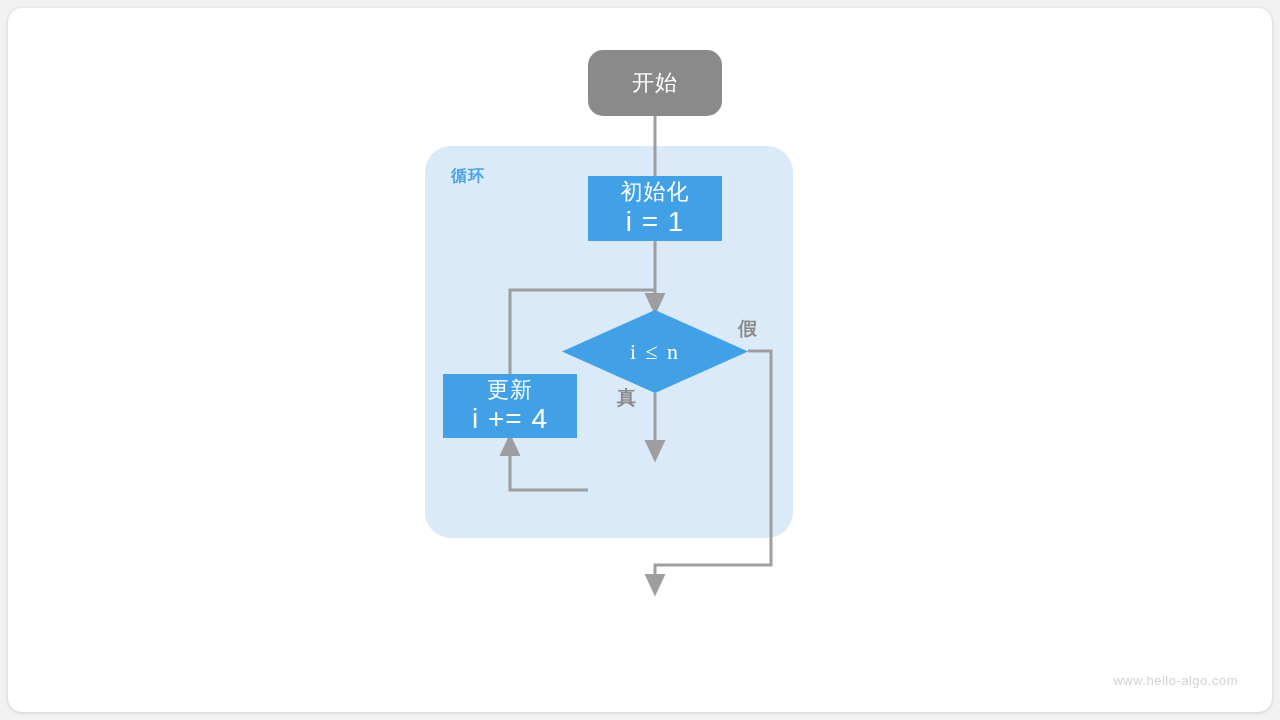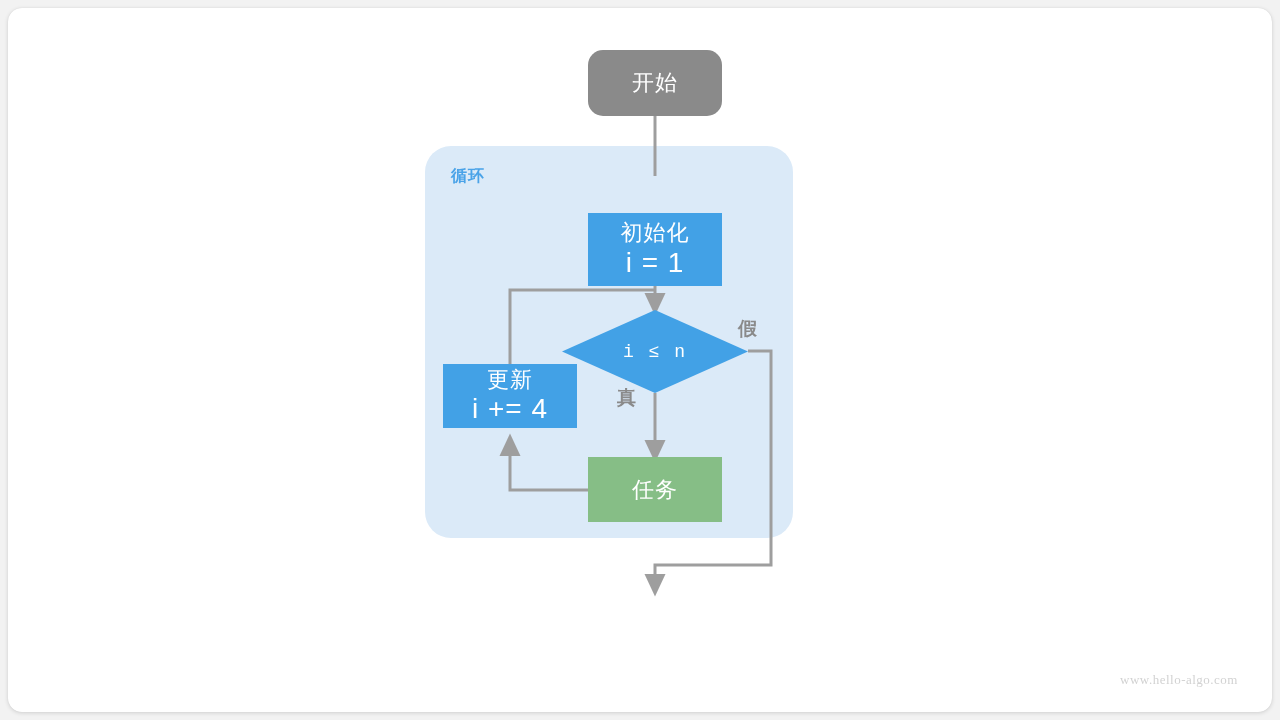--- a/index.html
+++ b/index.html
@@ -83,22 +83,22 @@
     border-radius: 15px;
   }
   .process {
     background: #42a1e6;
   }
   .task {
     background: #86be86;
   }
 
   #node-start  { left: 588px; top: 50px;  width: 134px; height: 66px; }
-  #node-init   { left: 588px; top: 176px; width: 134px; height: 73px; margin-top: 37px; }
-  #node-update { left: 443px; top: 364px; width: 134px; height: 64px; }
+  #node-init   { left: 588px; top: 176px; width: 134px; height: 65px; }
+  #node-update { left: 443px; top: 374px; width: 134px; height: 64px; }
   #node-task   { left: 588px; top: 457px; width: 134px; height: 65px; }
   #node-end    { left: 588px; top: 591px; width: 134px; height: 66px; }
 
   
   .diamond-wrap {
     position: absolute;
     left: 562px;
     top: 310px;
     width: 186px;
     height: 83px;
@@ -109,42 +109,42 @@
     background: #42a1e6;
     clip-path: polygon(50% 0%, 100% 50%, 50% 100%, 0% 50%);
   }
   .diamond-text {
     position: absolute;
     inset: 0;
     display: flex;
     align-items: center;
     justify-content: center;
     color: #ffffff;
-    font-family: Liberation Mono, monospace;
-    font-size: 18px;
+    font-family: Liberation Serif, serif;
+    font-size: 22px;
     letter-spacing: 2px;
   }
 
   
   .edge-label {
     position: absolute;
     font-size: 19px;
     font-weight: bold;
     color: #8a8a8a;
     white-space: nowrap;
   }
   #label-false { left: 738px; top: 316px; }
   #label-true  { left: 617px; top: 385px; }
 
   
   #watermark {
     position: absolute;
     right: 42px;
     bottom: 32px;
-    font-family: Liberation Serif, serif;
+    font-family: Liberation Sans, sans-serif;
     font-size: 13px;
     color: #d2d2d2;
     letter-spacing: 0.5px;
   }
 
   #edges { position: absolute; left: 0; top: 0; width: 1280px; height: 720px; }
 </style>
 </head>
 <body>
 
@@ -189,23 +189,20 @@
     <div class="diamond-wrap">
       <div class="diamond-shape"></div>
       <div class="diamond-text">i ≤ n</div>
     </div>
 
     <div id="node-update" class="node process">
       <span class="l1">更新</span>
       <span class="l2">i += 4</span>
     </div>
 
-    <div id="node-task" class="node task">
-      <span class="l1">任务</span>
-    </div>
 
 
     <div id="label-false" class="edge-label">假</div>
     <div id="label-true" class="edge-label">真</div>
 
     <div id="watermark">www.hello-algo.com</div>
 
   </div>
 </div>
 

